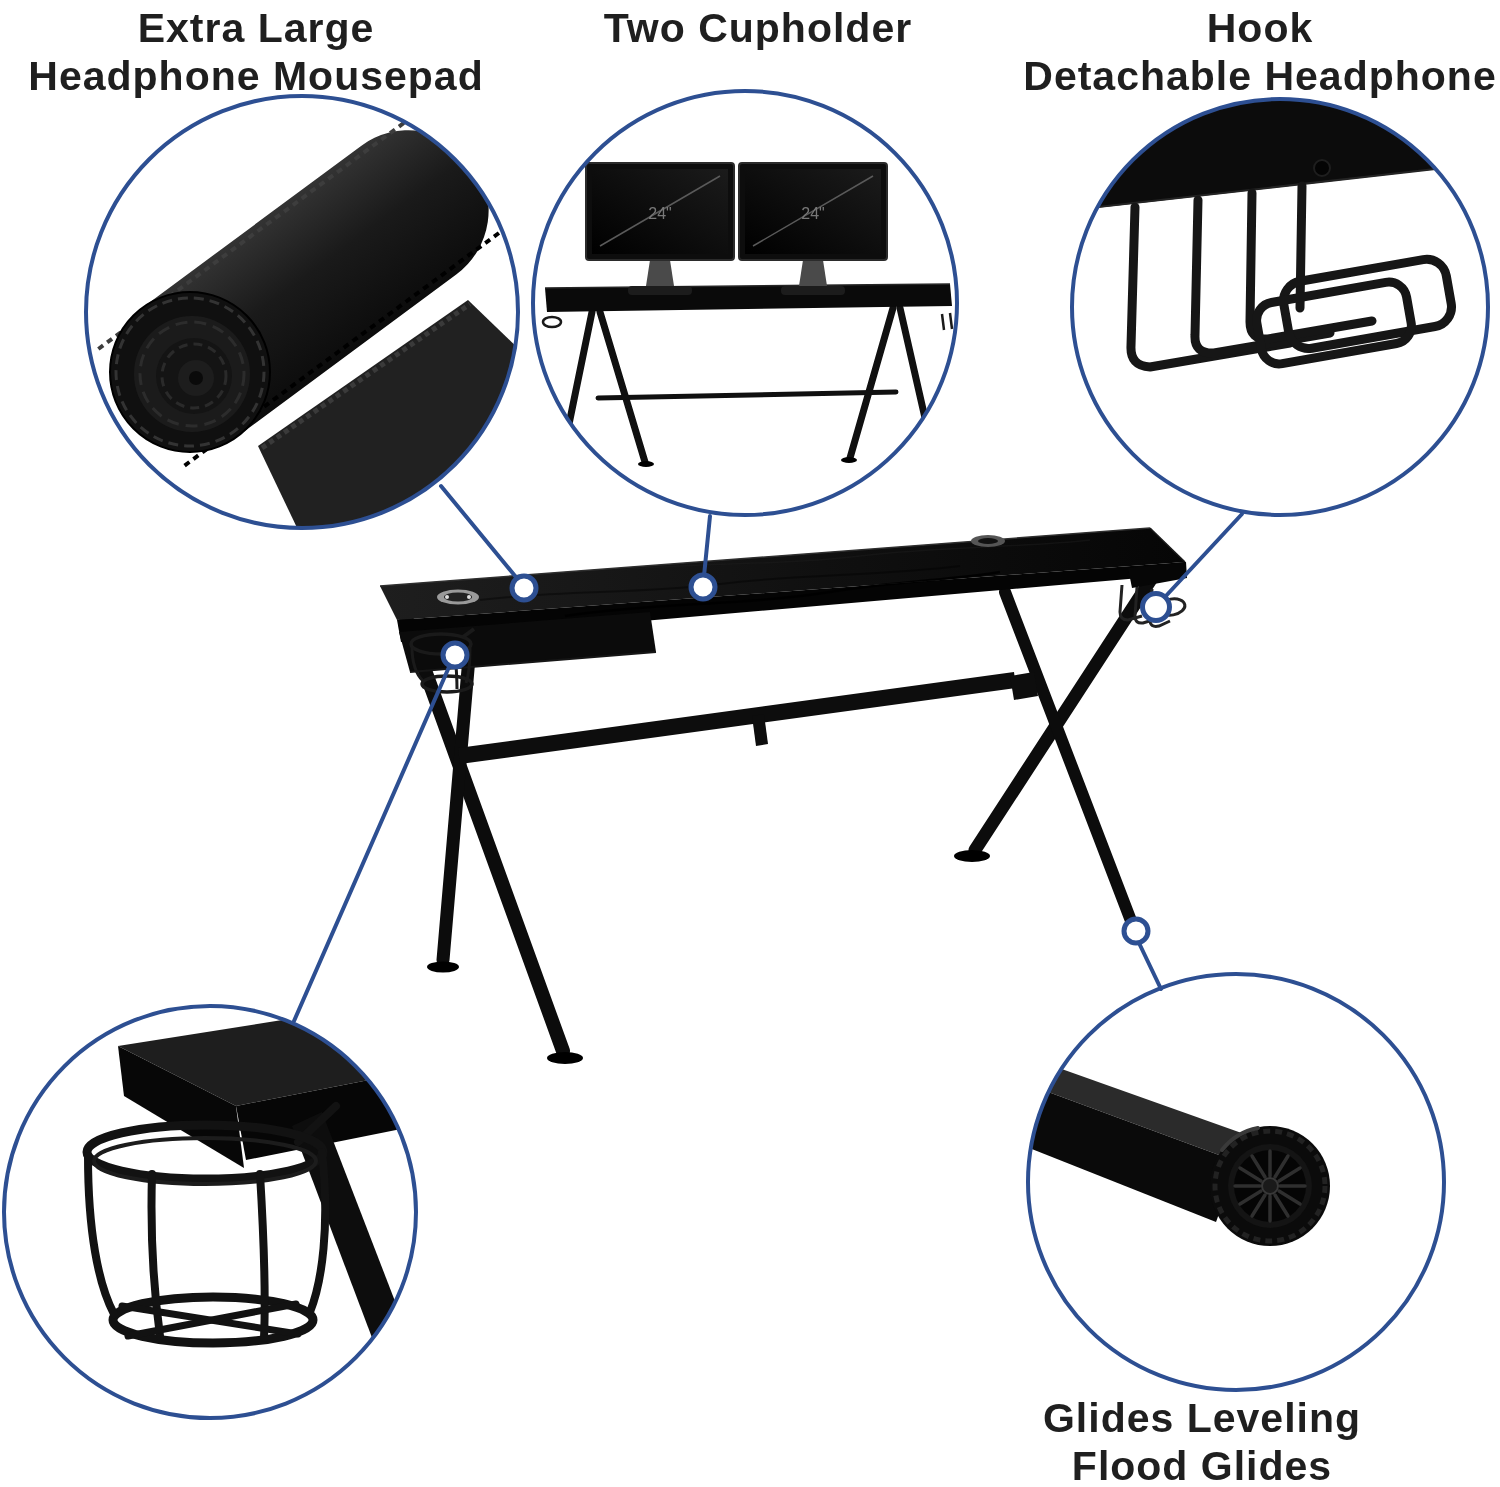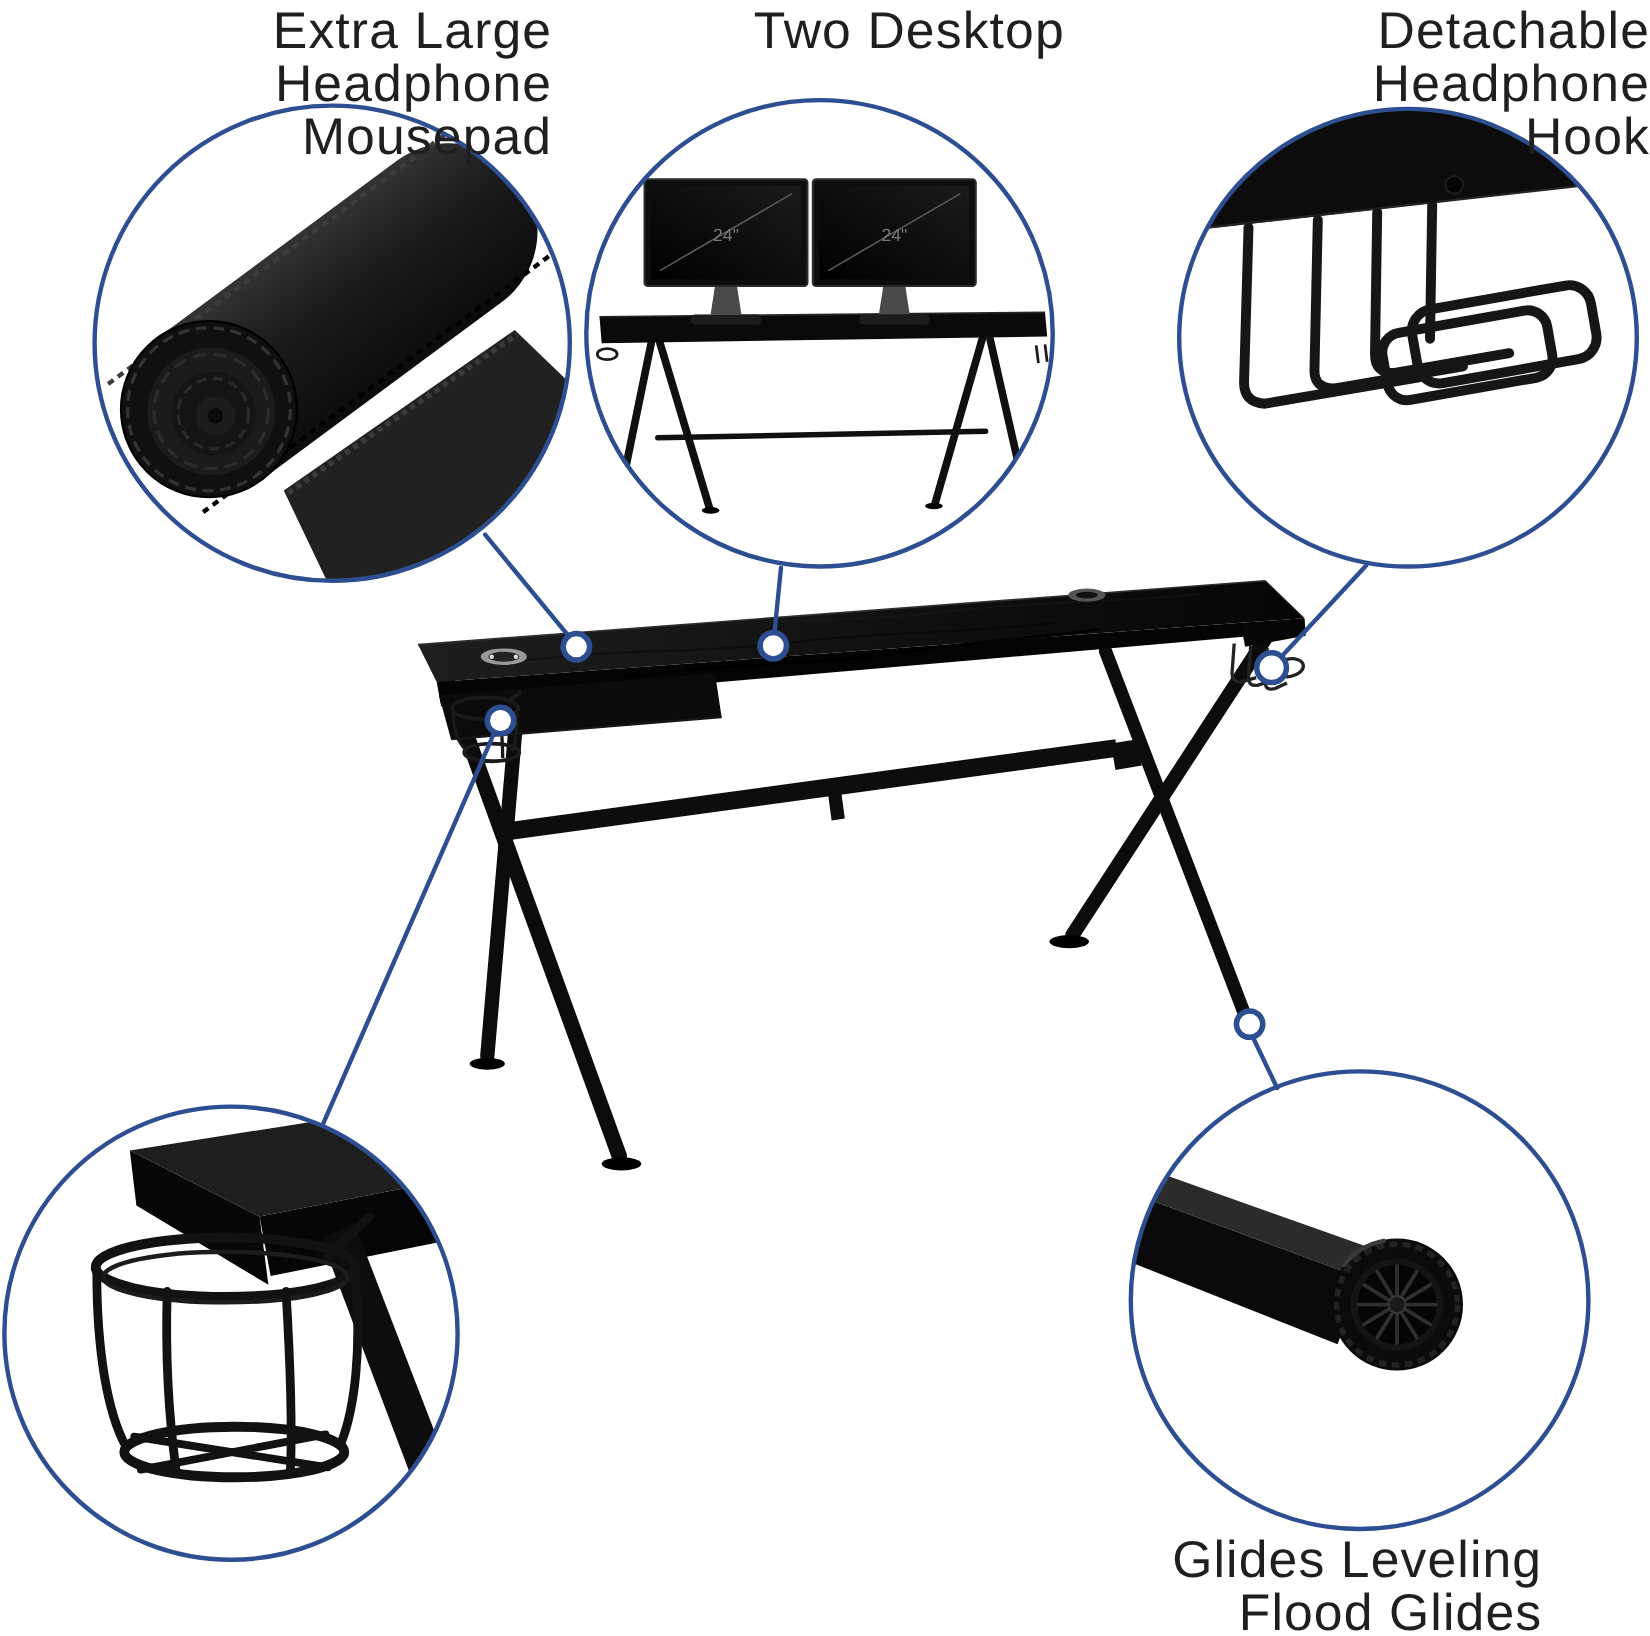--- a/index.html
+++ b/index.html
@@ -6,22 +6,22 @@
     --accent:#2d4f92;
     --ink:#1f1f1f;
     --bg:#ffffff;
   }
   html,body{margin:0;padding:0;background:var(--bg);}
   body{width:1500px;height:1487px;position:relative;overflow:hidden;
        font-family:"Liberation Sans",sans-serif;}
   .stage{position:absolute;left:0;top:0;width:1500px;height:1487px;}
   svg{position:absolute;left:0;top:0;}
   .label{
-    position:absolute;text-align:right;color:var(--ink);
-    font-size:47px;line-height:48px;letter-spacing:1px;font-weight:400;
+    position:absolute;text-align:center;color:var(--ink);
+    font-size:41px;line-height:48px;letter-spacing:1px;font-weight:700;
   }
   .label span{display:block;}
 </style>
 </head>
 <body>
 
 <div class="stage">
 
 <svg width="1500" height="1487" viewBox="0 0 1500 1487">
   <defs>
@@ -261,24 +261,24 @@
     <circle cx="455" cy="655" r="12"></circle>
     <circle cx="1136" cy="931" r="12"></circle>
   </g>
 </svg>
 
 <div class="label" style="left:10px;top:4px;width:492px;">
   <span>Extra Large</span>
   <span>Headphone Mousepad</span>
 </div>
 <div class="label" style="left:548px;top:4px;width:420px;">
-  <span>Two Desktop</span>
+  <span>Two Cupholder</span>
 </div>
 <div class="label" style="left:1020px;top:4px;width:480px;">
+  <span>Hook</span>
   <span>Detachable Headphone</span>
-  <span>Hook</span>
 </div>
 <div class="label" style="left:1002px;top:1394px;width:400px;">
   <span>Glides Leveling</span>
   <span>Flood Glides</span>
 </div>
 
 </div>
 
 </body></html>

